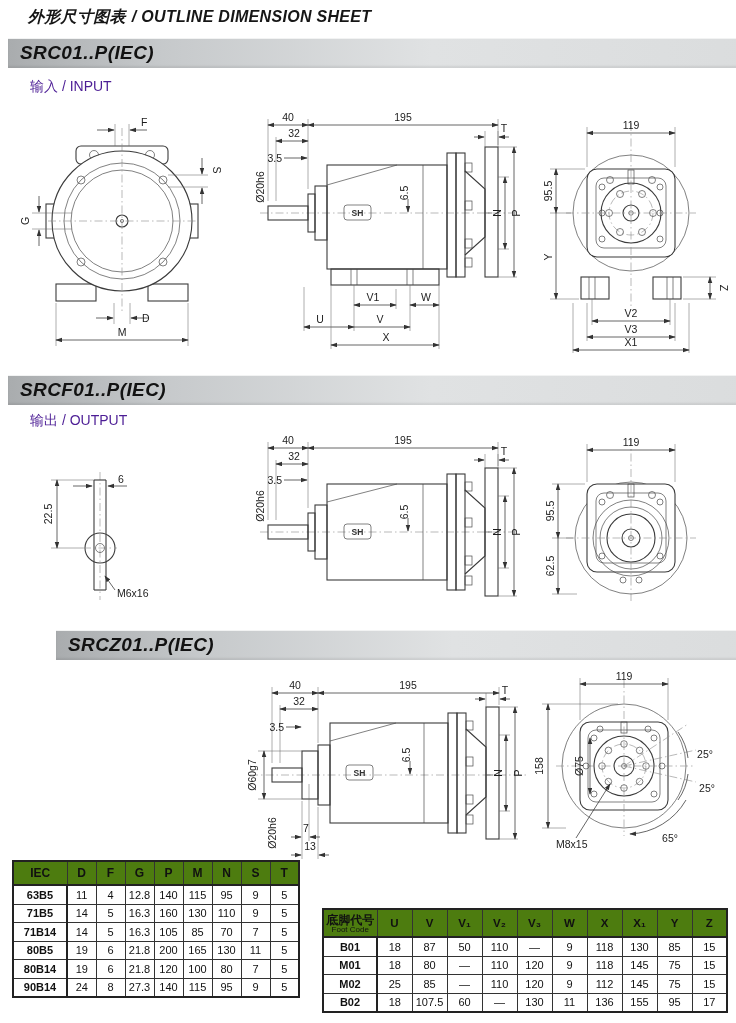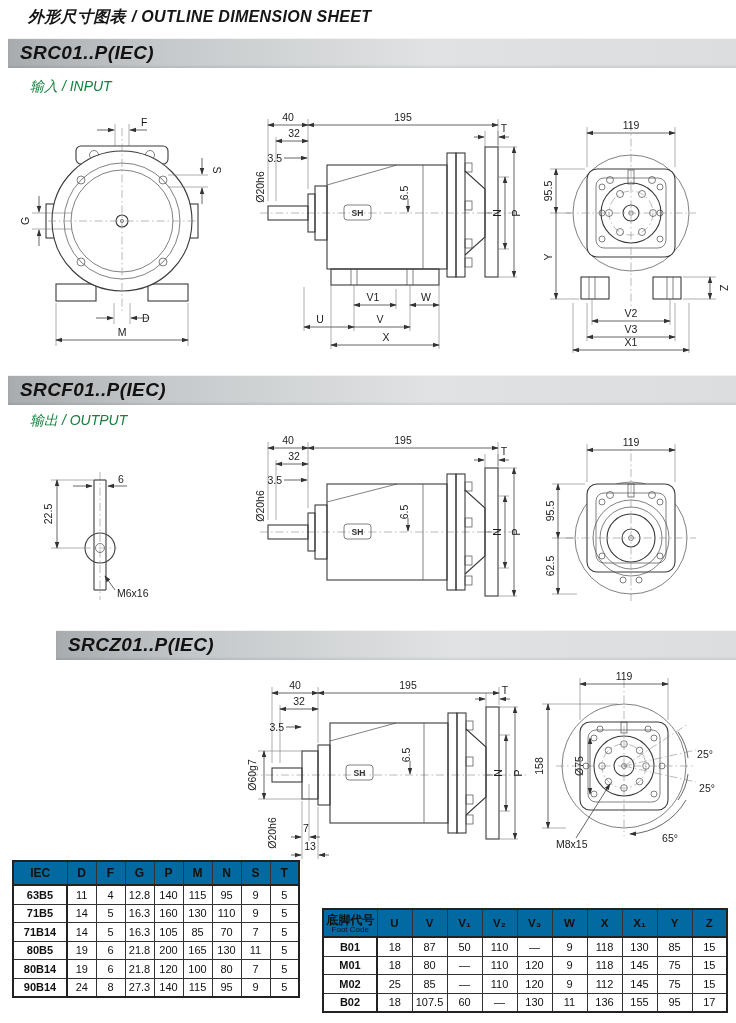--- a/index.html
+++ b/index.html
@@ -5,34 +5,34 @@
   html,body{margin:0;padding:0;background:#e9e9e9;}
   .page{position:relative;width:736px;height:1023px;background:#ffffff;overflow:hidden;
         font-family:"Liberation Sans","DejaVu Sans",sans-serif;color:#111;padding-left:42px;}
   .doc-title{position:absolute;left:28px;top:7px;font-size:16px;font-weight:bold;font-style:italic;color:#161616;letter-spacing:.3px;}
   .doc-title .en{margin-left:6px;}
   .secbar{position:absolute;left:8px;right:0;height:30px;
           background:linear-gradient(90deg,#a9acae 0%,#c6c9cb 20%,#e0e2e3 55%,#dadcdd 100%);
           box-shadow:inset 0 1px 0 #f2f3f3, inset 0 -2px 2px rgba(0,0,0,.08);}
   .secbar span{display:inline-block;font-size:19px;font-weight:bold;font-style:italic;color:#121212;
                line-height:30px;padding-left:12px;letter-spacing:.4px;}
-  .subtitle{position:absolute;left:30px;font-size:14px;color:#15803d;font-style:italic;}
+  .subtitle{position:absolute;left:30px;font-size:14px;color:#4c1d95;}
   .drawing{position:absolute;}
   svg text{font-family:"Liberation Sans","DejaVu Sans",sans-serif;font-size:10.5px;fill:#1c1c1c;text-anchor:middle;}
   svg text.start{text-anchor:start;} svg text.end{text-anchor:end;}
   svg text.logo-text{font-size:8.5px;font-weight:bold;fill:#333;}
   .ol{fill:none;stroke:#3b3b3b;stroke-width:1.1;}
   .olf{fill:#ffffff;stroke:#3b3b3b;stroke-width:1.1;}
   .tl{fill:none;stroke:#4a4a4a;stroke-width:0.7;}
   .cl{fill:none;stroke:#8a8a8a;stroke-width:0.6;stroke-dasharray:8 3 1.5 3;}
   .dl{stroke:#333;stroke-width:0.75;fill:none;}
   .xl{stroke:#6a6a6a;stroke-width:0.55;fill:none;}
   .dimtable{position:absolute;border-collapse:collapse;table-layout:fixed;border:2px solid #222;background:#fff;}
   .dimtable th,.dimtable td{border:1px solid #333;text-align:center;vertical-align:middle;padding:0;color:#111;}
-  .dimtable th{background:#0369a1;font-weight:bold;}
+  .dimtable th{background:#4d7c0f;font-weight:bold;}
   .dimtable thead tr{border-bottom:2px solid #222;}
   .dimtable td:first-child{font-weight:bold;border-right:2px solid #222;}
   #iec-table{left:12px;top:860px;width:288px;}
   #iec-table th{height:22px;font-size:12px;}
   #iec-table td{height:17.5px;font-size:11px;}
   #foot-table{left:322px;top:908px;width:404px;}
   #foot-table th{height:26px;font-size:11.5px;}
   #foot-table td{height:17.5px;font-size:11px;text-align:center;}
   #foot-table th.fc{font-weight:bold;}
   #foot-table .fc-cn{display:block;font-size:12px;line-height:10px;margin-top:3px;}

